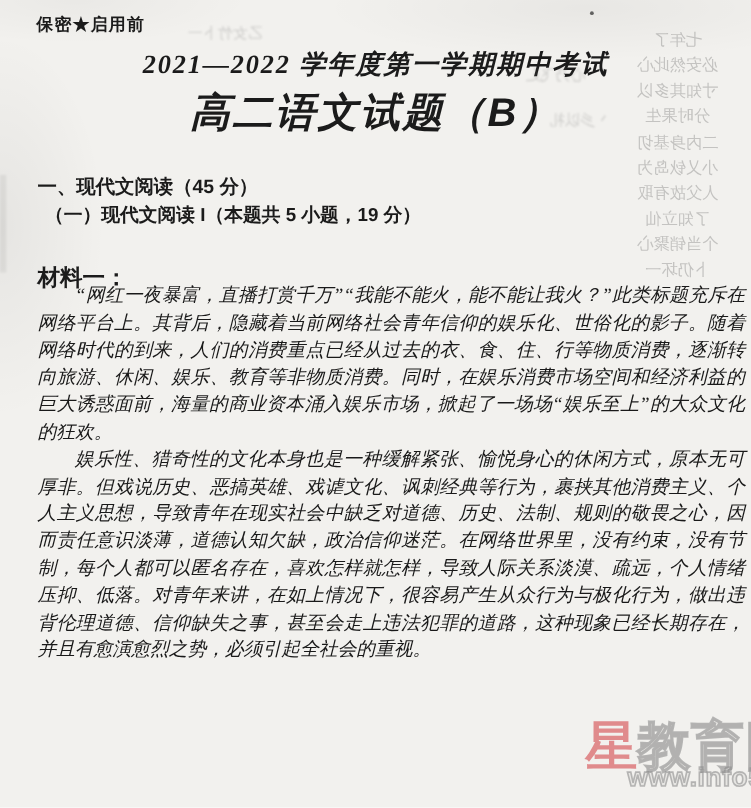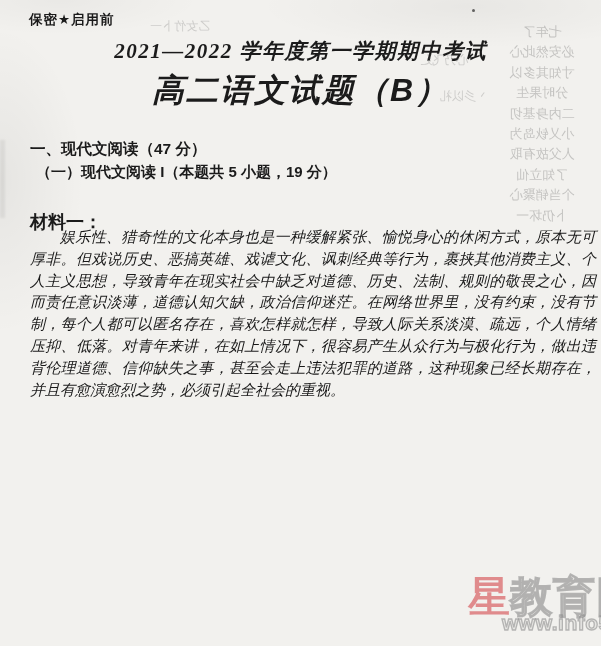--- a/index.html
+++ b/index.html
@@ -12,21 +12,21 @@
       radial-gradient(ellipse 300px 60px at 78% 1%, rgba(0,0,0,0.045), transparent 70%),
       radial-gradient(ellipse 200px 50px at 10% 0%, rgba(0,0,0,0.035), transparent 70%),
       radial-gradient(ellipse 120px 220px at 0% 28%, rgba(0,0,0,0.05), transparent 70%),
       #f2f1ee;
     font-family:"Liberation Serif","DejaVu Serif",serif;
   }
   .abs{position:absolute;}
   .center{left:0;right:0;text-align:center;}
   .sans{font-family:"Liberation Sans","DejaVu Sans",sans-serif;}
 
-  .security{top:11px;left:29px;font-size:13.5px;font-weight:bold;letter-spacing:1px;}
+  .security{top:11px;left:29px;font-size:13.5px;font-weight:bold;letter-spacing:1px;font-family:Liberation Serif, serif;}
   .exam-session{top:37px;font-size:21px;font-weight:bold;font-style:italic;letter-spacing:1.5px;}
   .main-title{top:69px;font-size:32px;font-weight:bold;letter-spacing:2px;font-style:italic;}
   .subtitle{top:117px;font-size:14.5px;font-weight:600;font-style:italic;letter-spacing:0.5px;}
 
   .sec1{top:139px;left:30px;font-size:15.5px;font-weight:bold;}
   .part1{top:163px;left:36px;font-size:15px;font-weight:bold;}
   .instruction{top:187px;left:68px;font-size:15px;font-weight:600;font-style:italic;}
   .material{top:210px;left:30px;font-size:18px;font-weight:bold;}
 
   .passage{
@@ -81,25 +81,26 @@
 <body>
 
 <div class="page">
 
   <div class="abs security sans">保密★启用前</div>
   <div class="abs dot"></div>
 
   <div class="abs center exam-session">2021—2022 学年度第一学期期中考试</div>
   <div class="abs center main-title sans">高二语文试题（B）</div>
 
-  <div class="abs sec1 sans">一、现代文阅读（47 分）</div>
+  <div class="abs sec1 sans">一、现代文阅读（45 分）</div>
   <div class="abs part1 sans">（一）现代文阅读 I（本题共 5 小题，19 分）</div>
   <div class="abs material sans">材料一：</div>
 
   <div class="abs passage">
+    <p>“网红一夜暴富，直播打赏千万”“我能不能火，能不能让我火？”此类标题充斥在网络平台上。其背后，隐藏着当前网络社会青年信仰的娱乐化、世俗化的影子。随着网络时代的到来，人们的消费重点已经从过去的衣、食、住、行等物质消费，逐渐转向旅游、休闲、娱乐、教育等非物质消费。同时，在娱乐消费市场空间和经济利益的巨大诱惑面前，海量的商业资本涌入娱乐市场，掀起了一场场“娱乐至上”的大众文化的狂欢。</p>
     <p>娱乐性、猎奇性的文化本身也是一种缓解紧张、愉悦身心的休闲方式，原本无可厚非。但戏说历史、恶搞英雄、戏谑文化、讽刺经典等行为，裹挟其他消费主义、个人主义思想，导致青年在现实社会中缺乏对道德、历史、法制、规则的敬畏之心，因而责任意识淡薄，道德认知欠缺，政治信仰迷茫。在网络世界里，没有约束，没有节制，每个人都可以匿名存在，喜欢怎样就怎样，导致人际关系淡漠、疏远，个人情绪压抑、低落。对青年来讲，在如上情况下，很容易产生从众行为与极化行为，做出违背伦理道德、信仰缺失之事，甚至会走上违法犯罪的道路，这种现象已经长期存在，并且有愈演愈烈之势，必须引起全社会的重视。</p>
 
   </div>
 
   <div class="abs ghost-col">
     <div>七年了</div>
     <div>必安然此心</div>
     <div>寸知其多以</div>
     <div>分时果生</div>
     <div>二内身基切</div>

